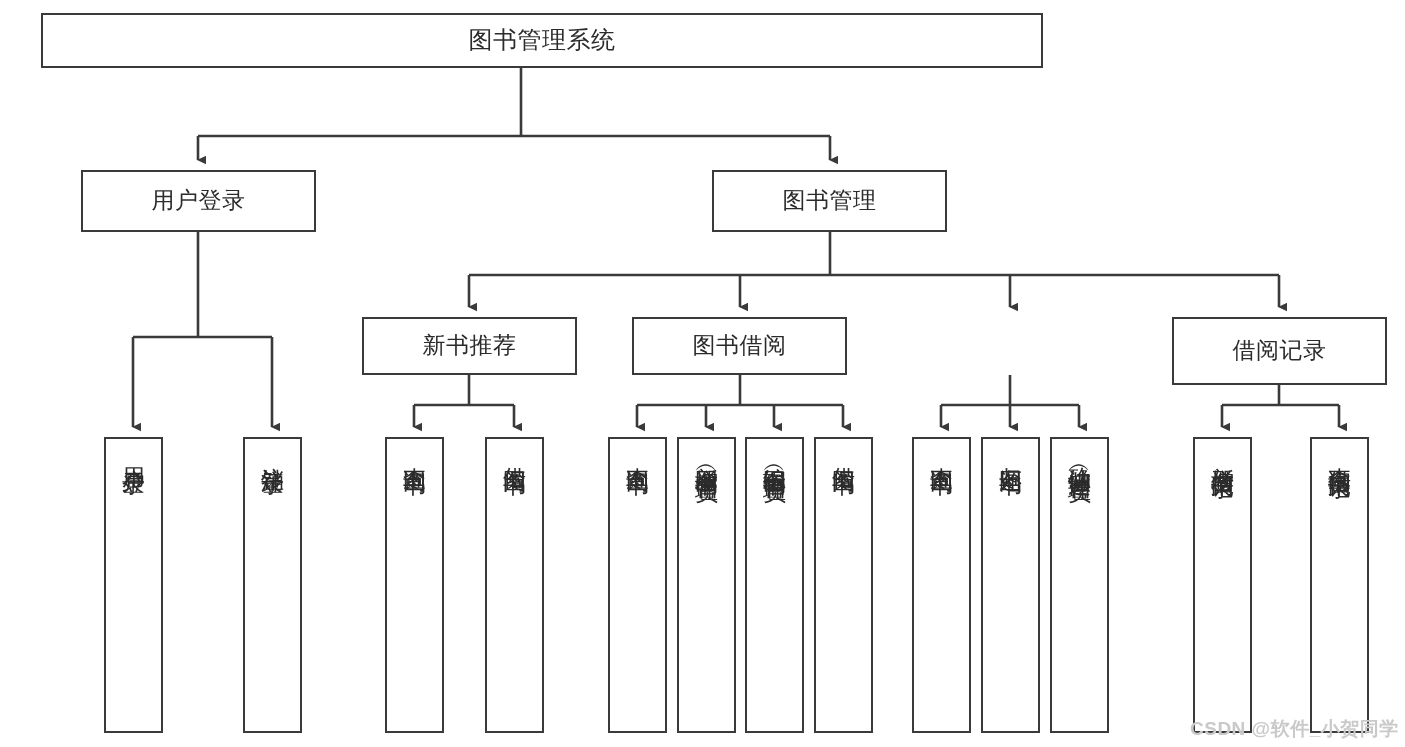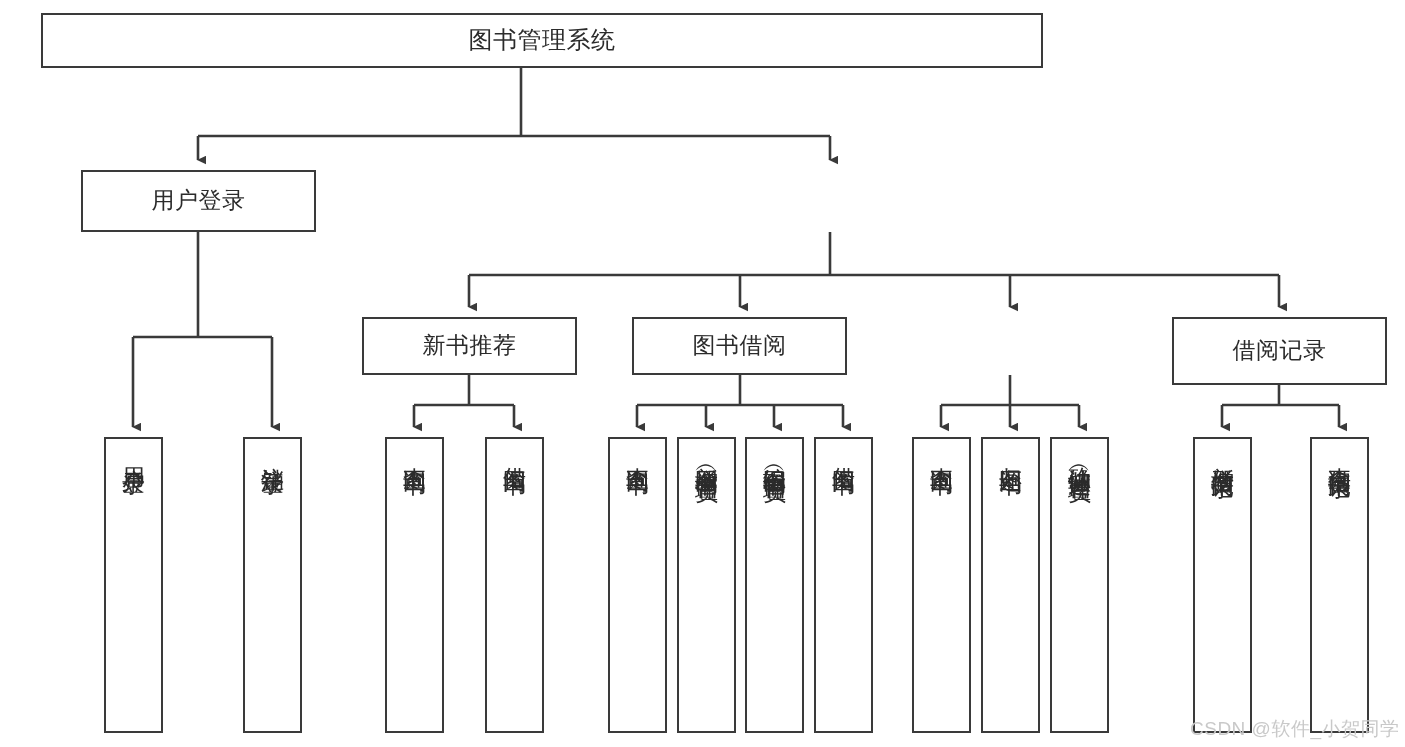--- a/index.html
+++ b/index.html
@@ -128,20 +128,23 @@
     </g>
   </svg>
 
   <div class="node h root" style="left:20px; top:13px; width:1002px; height:55px;margin-left:21px;">
     <span class="node-label">图书管理系统</span>
   </div>
 
   <div class="node h" style="left:81px; top:170px; width:235px; height:62px;">
     <span class="node-label">用户登录</span>
   </div>
+  <div class="node h" style="left:712px; top:170px; width:235px; height:62px;">
+    <span class="node-label">图书管理</span>
+  </div>
 
   <div class="node h" style="left:632px; top:317px; width:215px; height:58px;">
     <span class="node-label">图书借阅</span>
   </div>
   <div class="node h" style="left:362px; top:317px; width:215px; height:58px;">
     <span class="node-label">新书推荐</span>
   </div>
   <div class="node h" style="left:1172px; top:317px; width:215px; height:68px;">
     <span class="node-label">借阅记录</span>
   </div>
@@ -183,15 +186,15 @@
     <span class="node-label">确认归还（管理员）</span>
   </div>
 
   <div class="node v" style="left:1193px; top:437px; width:59px; height:296px;">
     <span class="node-label">新增借阅记录</span>
   </div>
   <div class="node v" style="left:1310px; top:437px; width:59px; height:296px;">
     <span class="node-label">查询借阅记录</span>
   </div>
 
-  <div class="watermark" style="left:1190px; top:716px;">CSDN @软件_小贺同学</div>
+  <div class="watermark" style="left:1190px; top:716px;font-weight:bold;">CSDN @软件_小贺同学</div>
 
 </div>
 
 </body></html>

